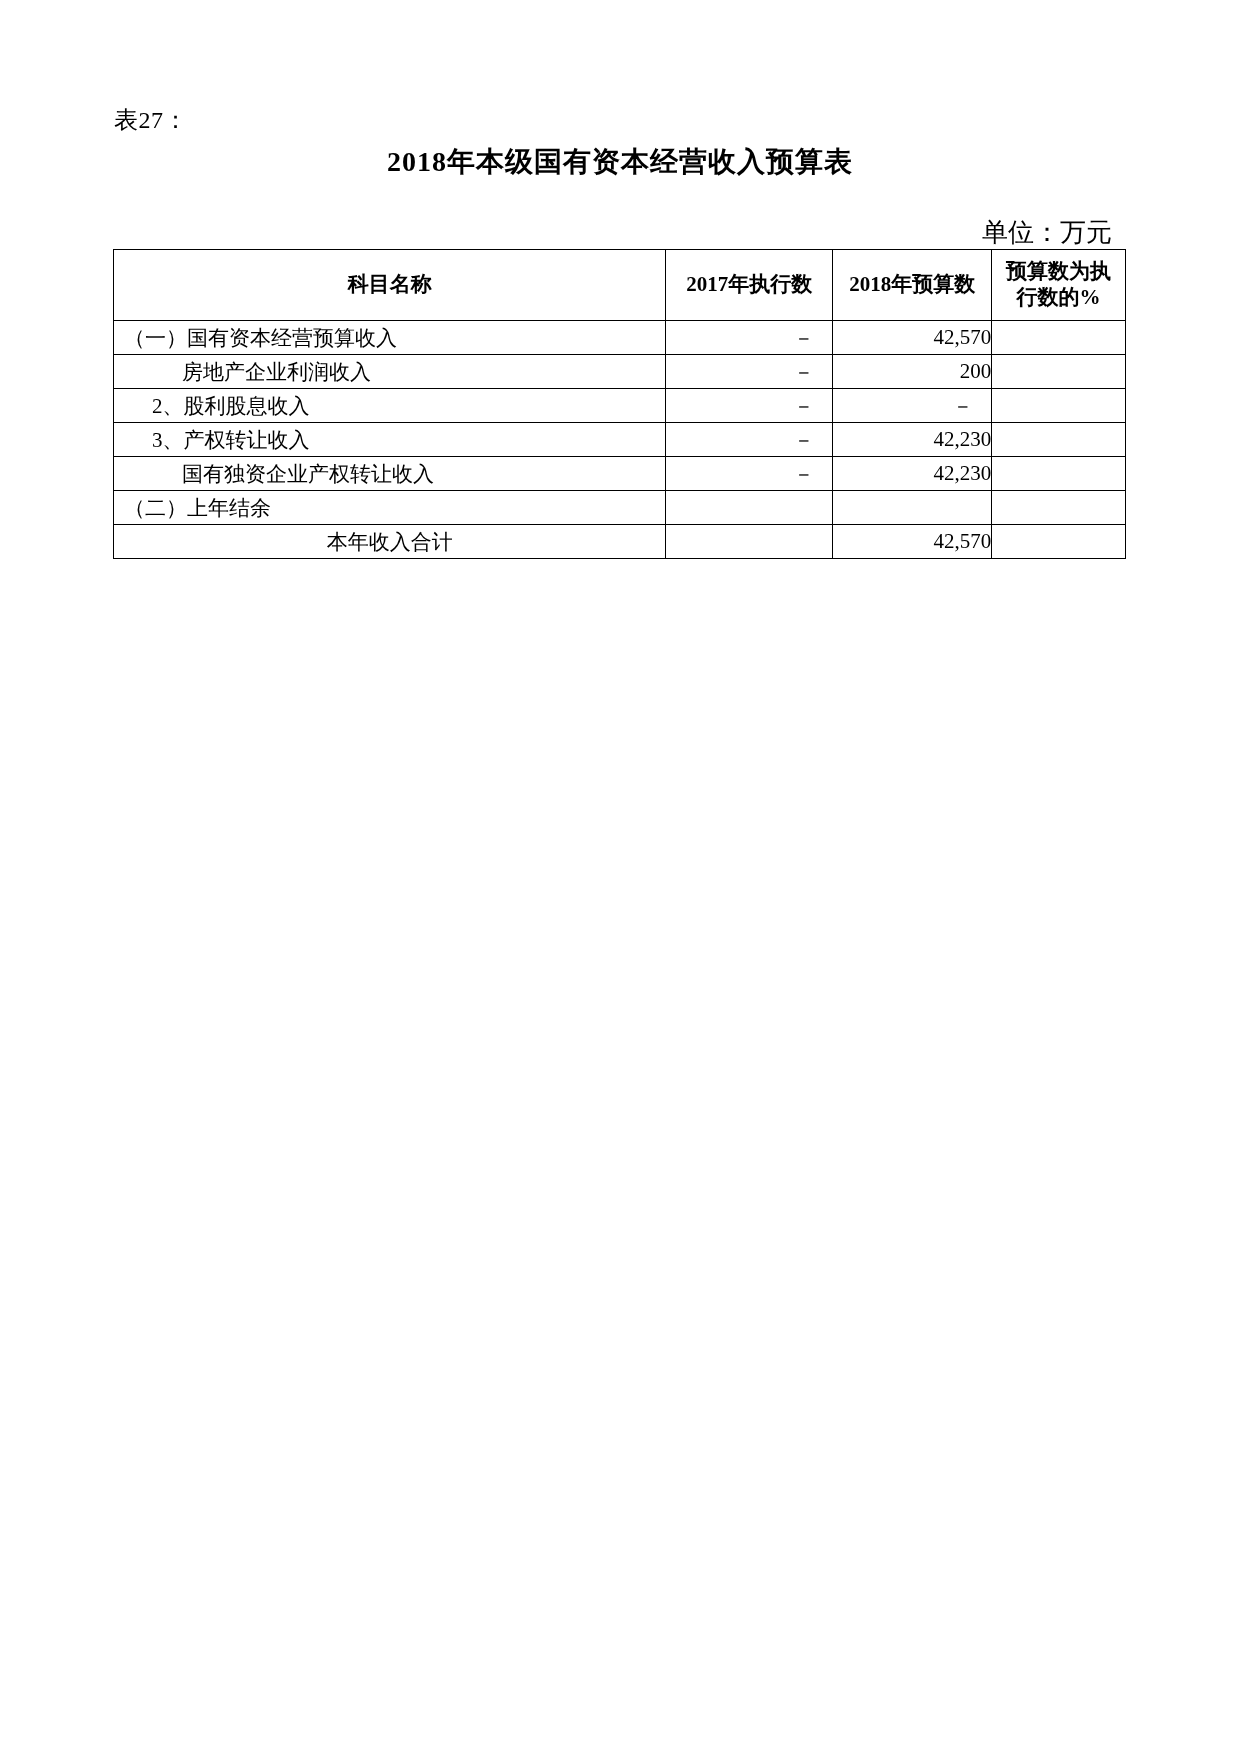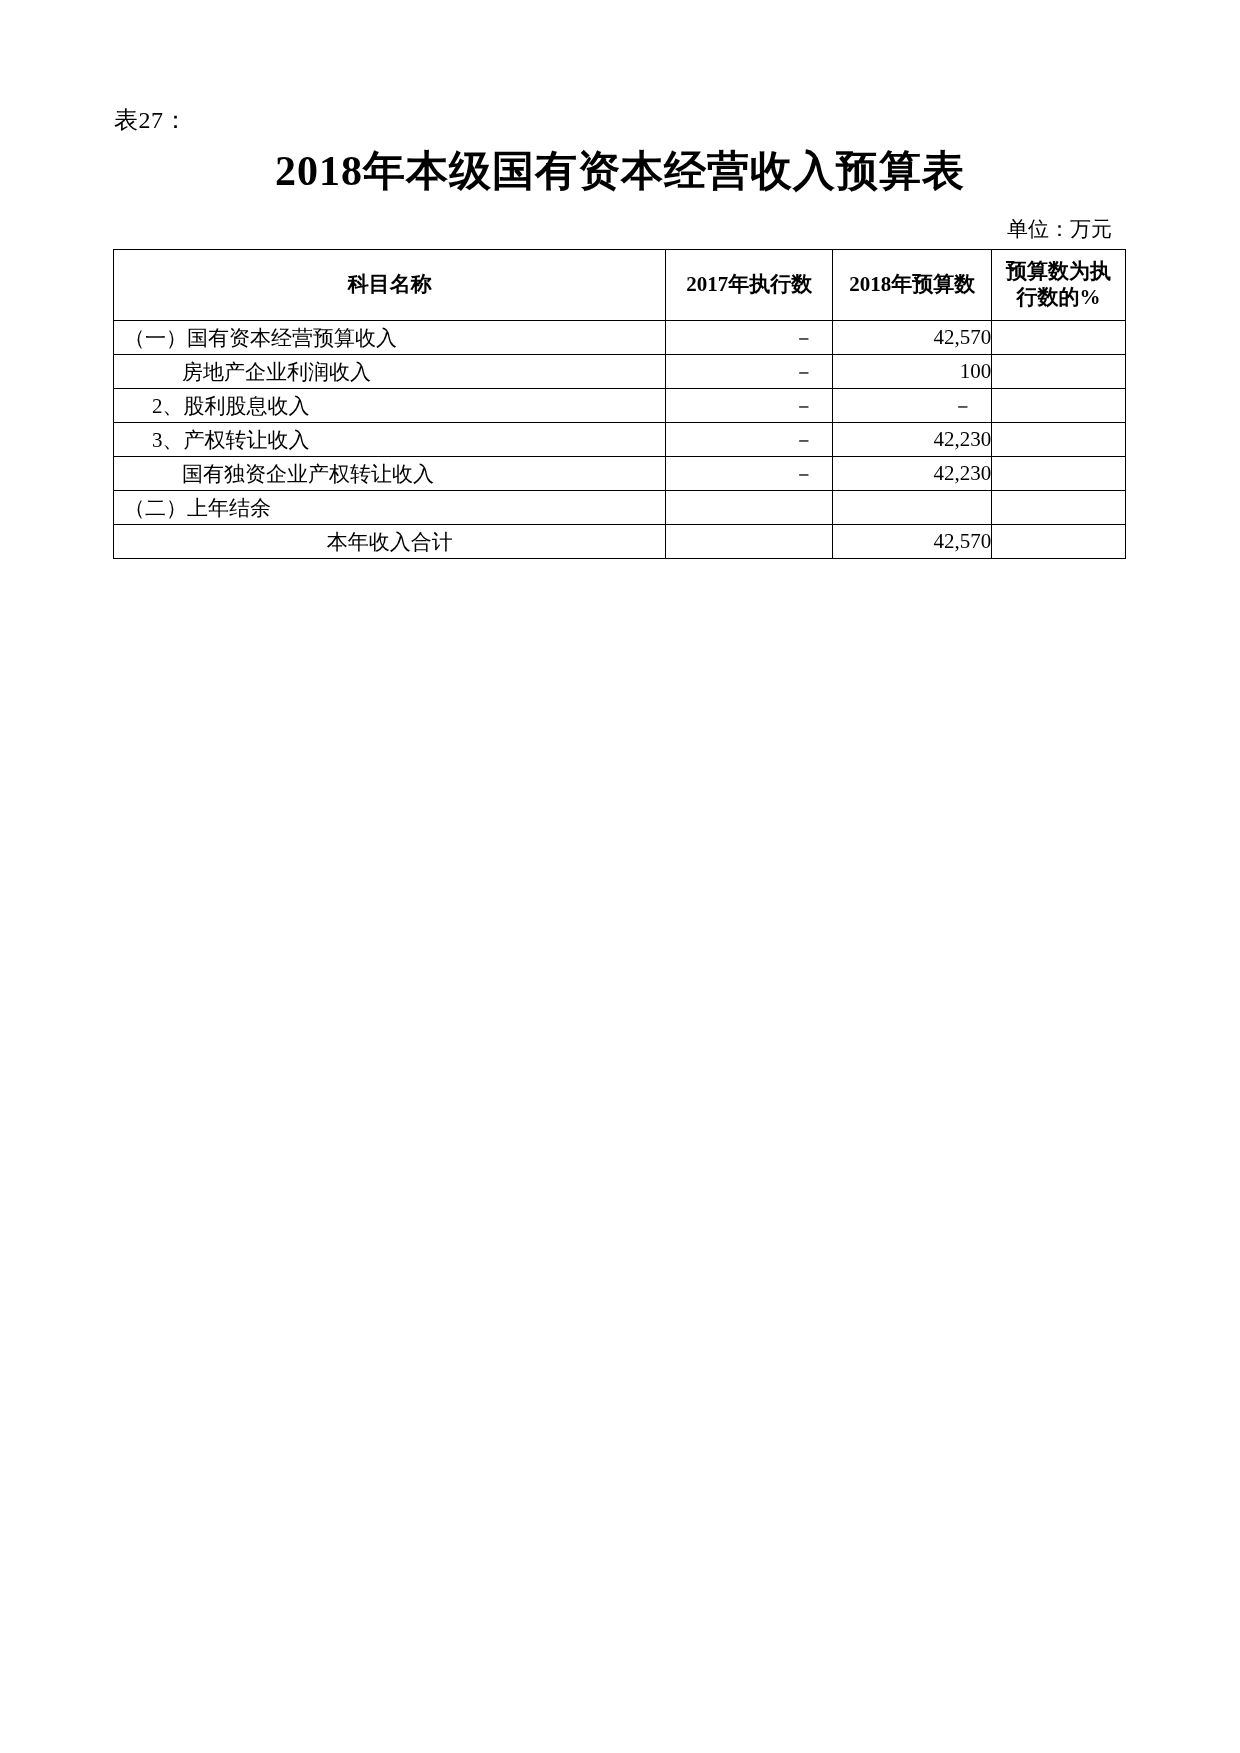--- a/index.html
+++ b/index.html
@@ -28,30 +28,30 @@
     top: 104px;
     font-size: 24px;
     letter-spacing: 0.5px;
   }
   .doc-title {
     position: absolute;
     left: 0;
     top: 143px;
     width: 1240px;
     text-align: center;
-    font-size: 42px;
+    font-size: 28px;
     font-weight: bold;
     letter-spacing: 1px;
     font-family: "Liberation Serif", "DejaVu Serif", serif;
   }
   .unit-note {
     position: absolute;
     right: 128px;
     top: 215px;
-    font-size: 21px;
+    font-size: 26px;
   }
   table.budget {
     position: absolute;
     left: 113px;
     top: 249px;
     width: 1013px;
     border-collapse: collapse;
     table-layout: fixed;
   }
   table.budget th,
@@ -126,21 +126,21 @@
     <tbody id="table-body">
         <tr>
           <td class="name lvl0">（一）国有资本经营预算收入</td>
           <td class="num dash">－</td>
           <td class="num">42,570</td>
           <td class="num"></td>
         </tr>
         <tr>
           <td class="name lvl2">房地产企业利润收入</td>
           <td class="num dash">－</td>
-          <td class="num">100</td>
+          <td class="num">200</td>
           <td class="num"></td>
         </tr>
         <tr>
           <td class="name lvl1">2、股利股息收入</td>
           <td class="num dash">－</td>
           <td class="num dash">－</td>
           <td class="num"></td>
         </tr>
         <tr>
           <td class="name lvl1">3、产权转让收入</td>

